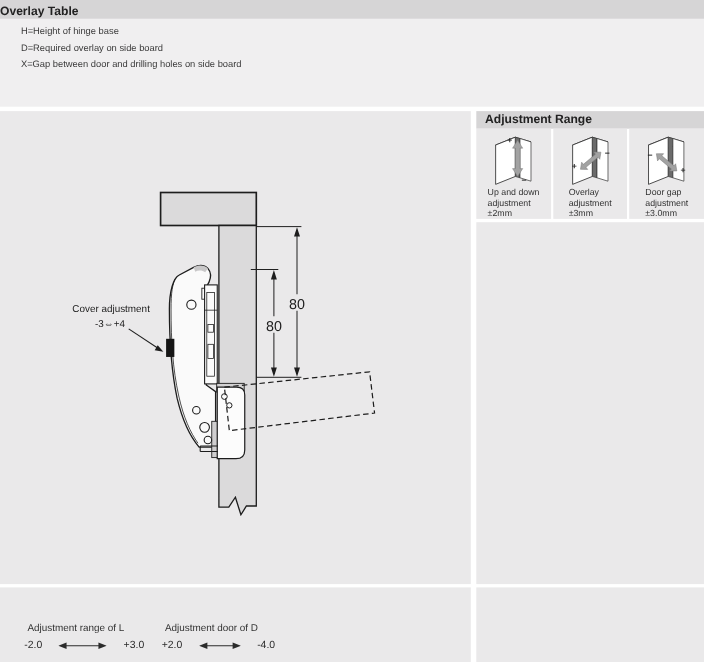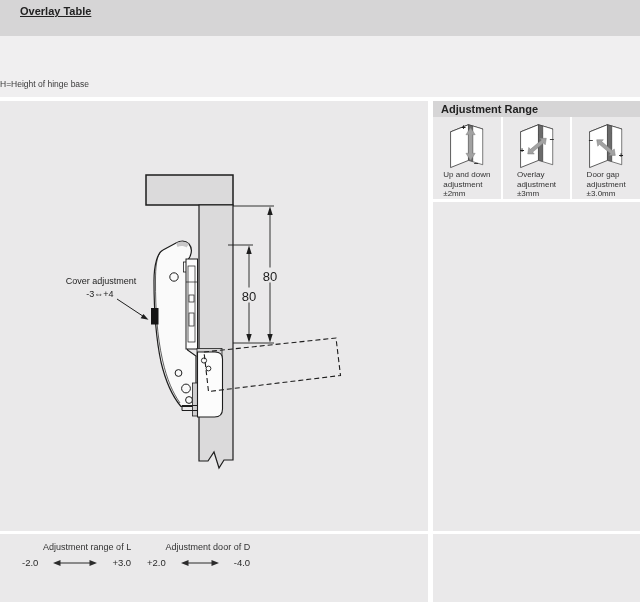--- a/index.html
+++ b/index.html
@@ -2,54 +2,56 @@
 <html><head>
 <meta charset="utf-8">
 <style>
   html,body{margin:0;padding:0;background:#fff;}
   #page{position:relative;width:640px;height:602px;background:#fff;overflow:hidden;
         font-family:"Liberation Sans", sans-serif;color:#2b2b2b;
         -webkit-user-select:none;user-select:none;}
   
   .top-section{position:absolute;left:0;top:0;width:640px;height:97px;background:#f0eff0;}
   .bar{background:#d6d5d6;font-weight:bold;font-size:11px;color:#222;}
-  .top-section .bar{height:36px;line-height:22px;padding-left:20px;text-decoration:underline;}
-  .legend{padding:4px 0 0 0;font-size:8.5px;color:#3a3a3a;margin-top:37px;}
+  .top-section .bar{height:17px;line-height:22px;padding-left:0;}
+  .legend{padding:4px 0 0 19px;font-size:8.5px;color:#3a3a3a;}
   .legend div{height:15px;line-height:15px;}
   
   .main-left{position:absolute;left:0;top:101px;width:428px;height:430px;background:#eae9ea;}
   .main-left svg{position:absolute;left:0;top:0;}
   
   .right-panel{position:absolute;left:433px;top:101px;width:207px;height:430px;background:#fff;
                display:flex;flex-direction:column;}
   .right-panel .bar{height:16px;line-height:17px;padding-left:8px;flex:0 0 auto;}
   .icons-row{flex:0 0 82px;display:flex;gap:2px;margin-bottom:3px;}
   .icon-cell{flex:1 1 0;background:#eae9ea;display:flex;flex-direction:column;align-items:center;padding-top:2px;}
   .icon-cell svg{flex:0 0 auto;}
   .icon-label{font-size:8px;line-height:9.5px;text-align:left;color:#333;margin-top:1px;}
   .right-filler{flex:1 1 auto;background:#eae9ea;}
   
   .bottom-left{position:absolute;left:0;top:534px;width:428px;height:68px;background:#eae9ea;}
   .bottom-right{position:absolute;left:433px;top:534px;width:207px;height:68px;background:#eae9ea;}
-  .range-block{position:absolute;top:8px;text-align:right;}
+  .range-block{position:absolute;top:32px;}
   .range-block .rb-title{font-size:9px;color:#333;margin:0 0 5px 3px;}
   .rb-row{display:flex;align-items:center;gap:15px;font-size:9.5px;color:#2b2b2b;}
   
   .ln{stroke:#1d1d1d;fill:none;}
   text{fill:#1d1d1d;}
 </style>
 </head>
 <body>
 
 <div id="page">
 
   <div class="top-section">
     <div class="bar">Overlay Table</div>
     <div class="legend">
       <div>H=Height of hinge base</div>
+      <div>D=Required overlay on side board</div>
+      <div>X=Gap between door and drilling holes on side board</div>
     </div>
   </div>
 
   <div class="main-left">
     <svg width="428" height="430" viewBox="0 101 428 430">
 
       <rect x="146" y="175" width="87" height="30" fill="#dbdadb" stroke="#1d1d1d" stroke-width="1.5"></rect>
 
       <path d="M199,205 H233 V460 H224 L219,468 L214,452 L208,461 H199 Z" fill="#dbdadb" stroke="#1d1d1d" stroke-width="1.2"></path>
 

